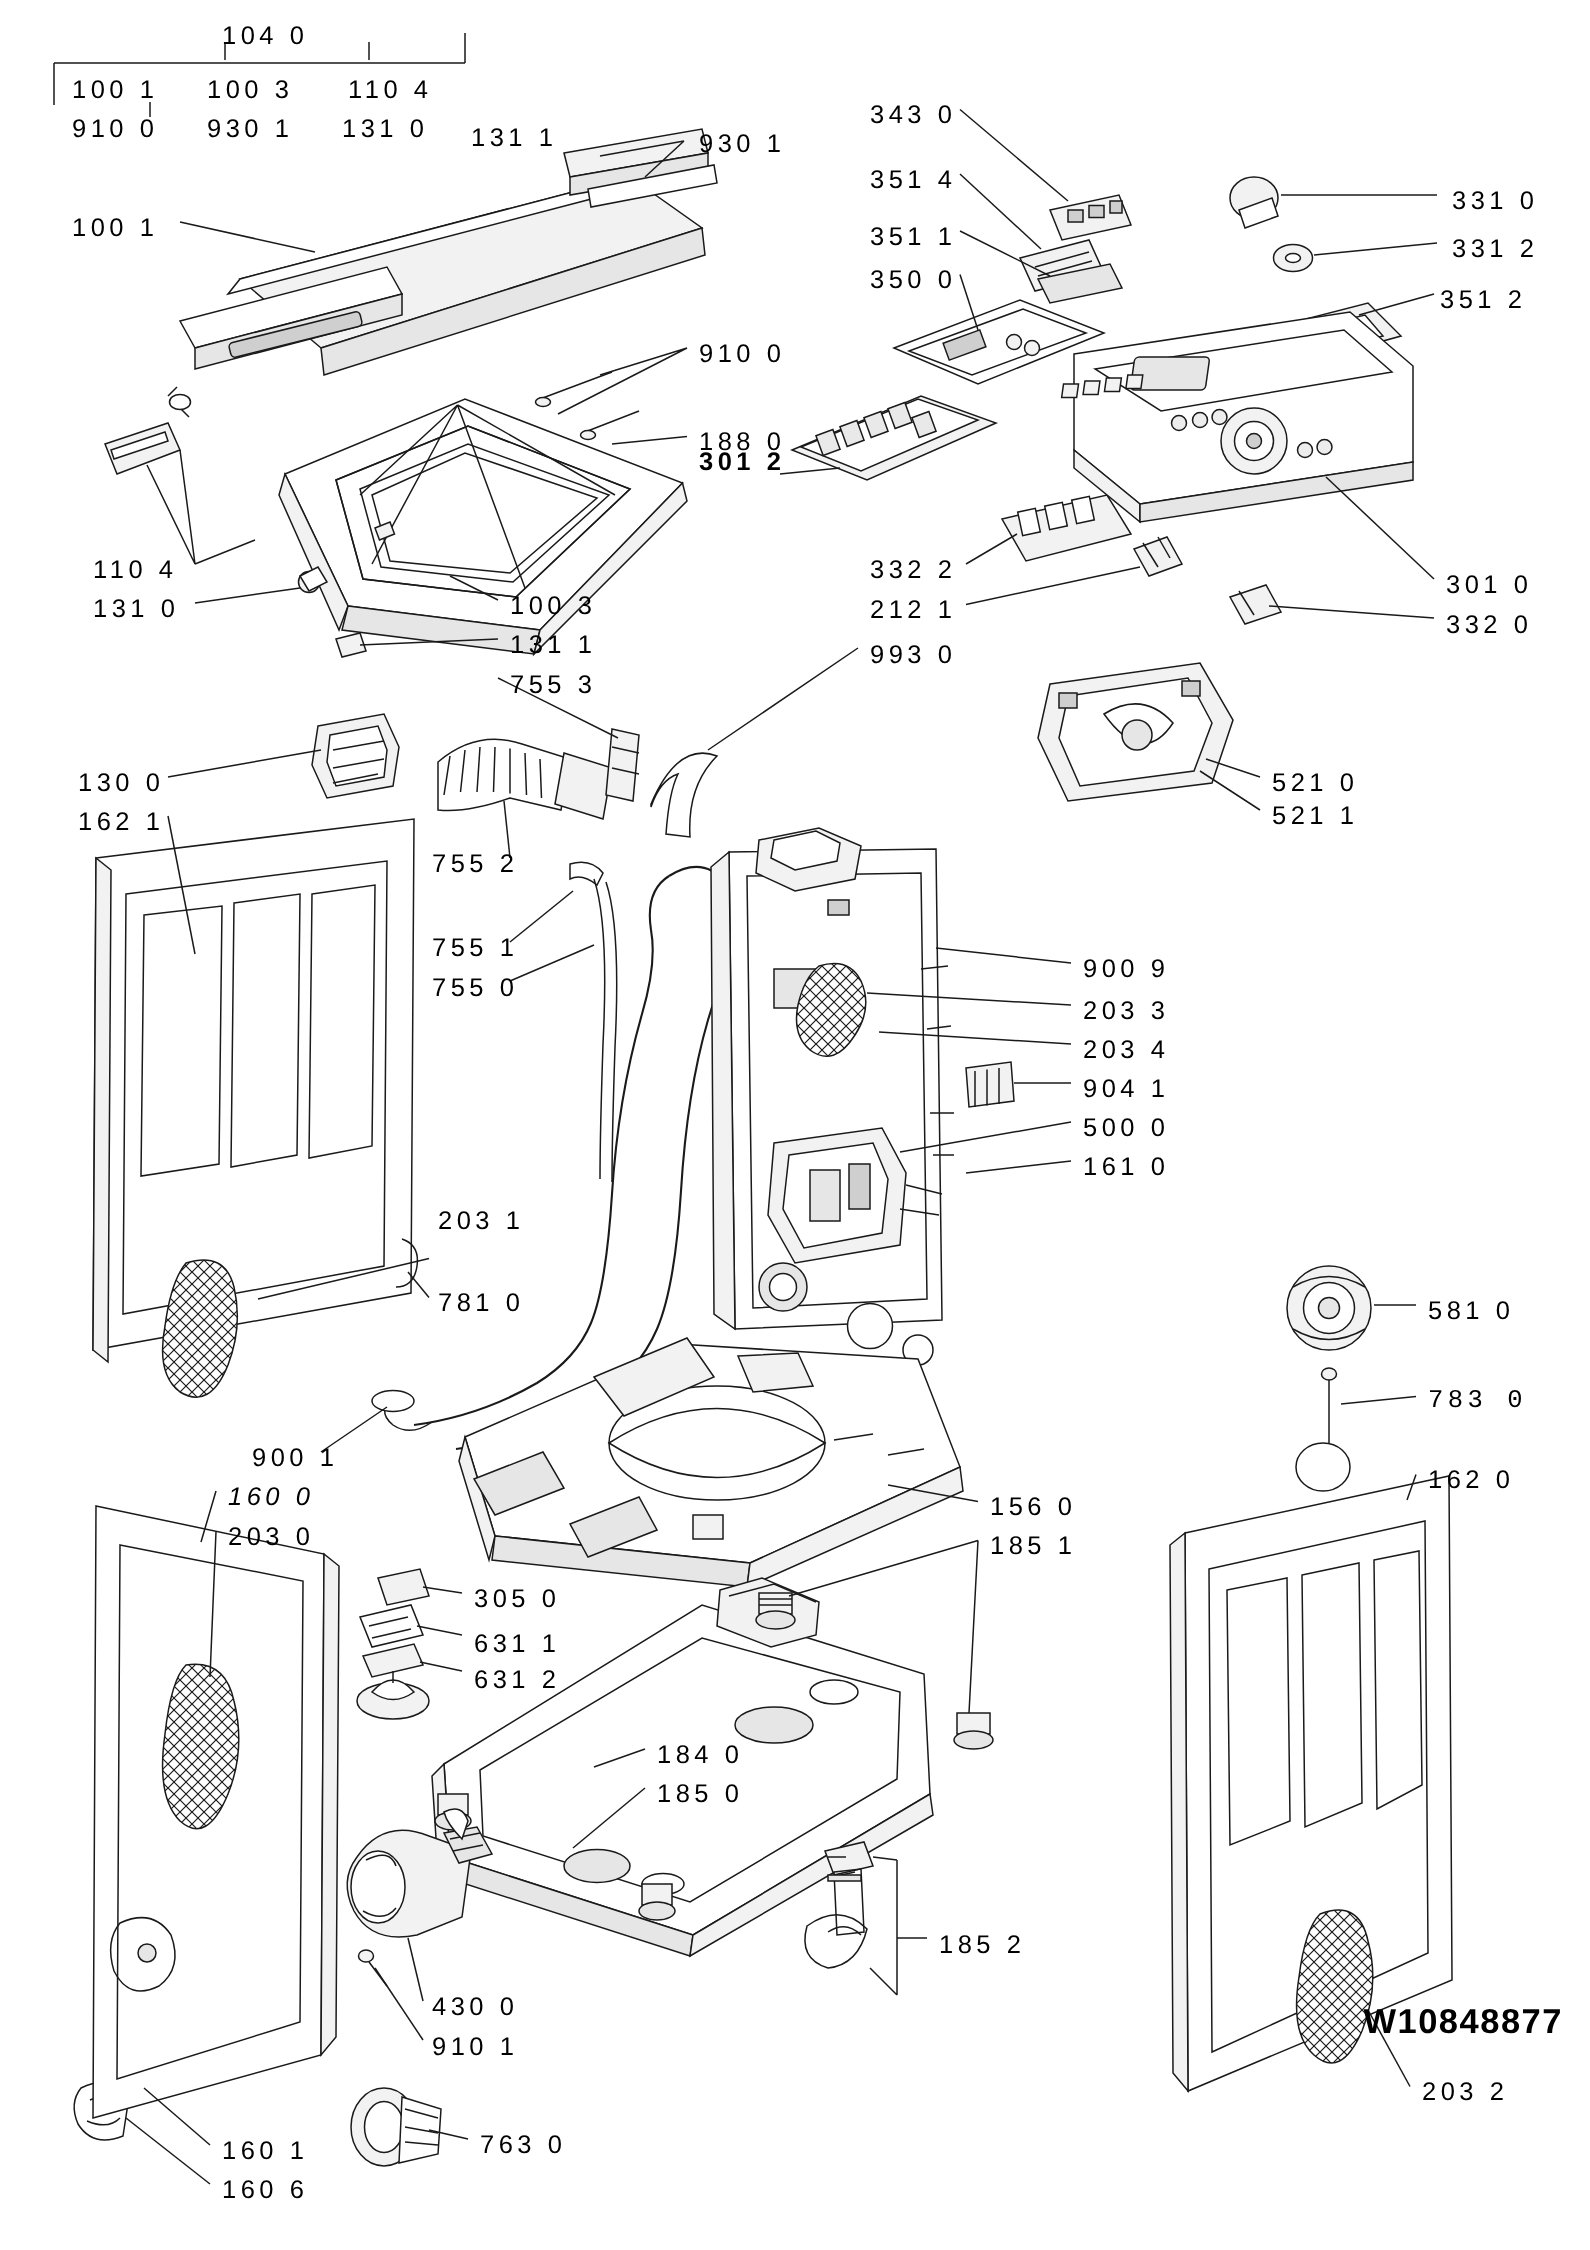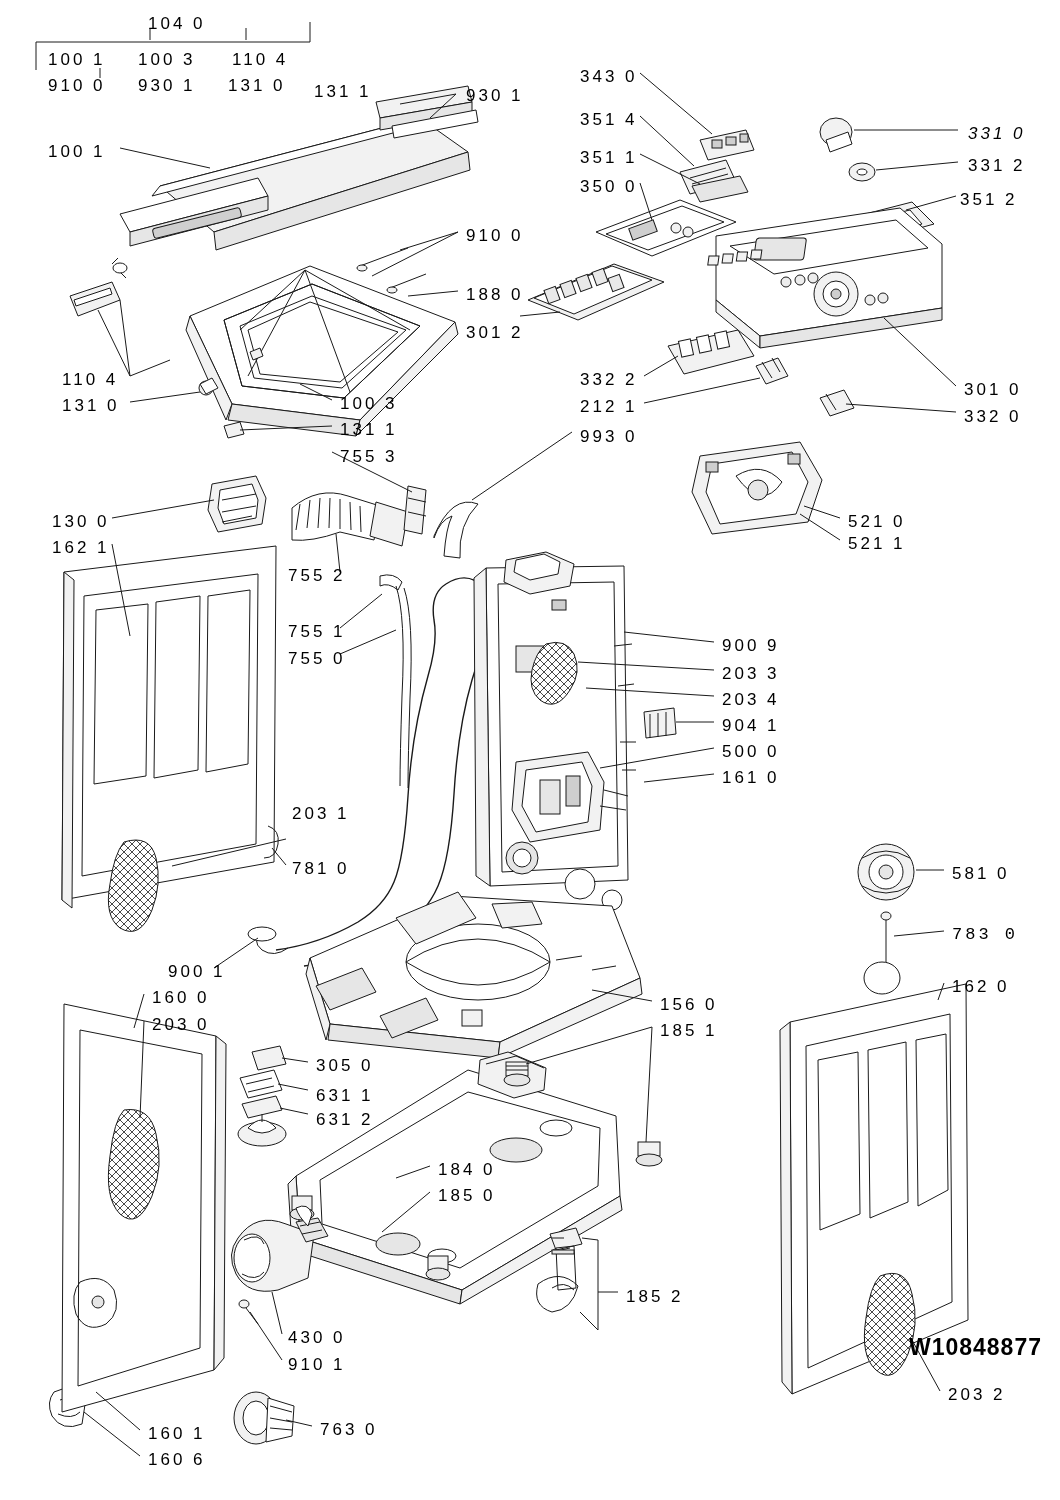--- a/index.html
+++ b/index.html
@@ -464,32 +464,32 @@
 <div class="lbl" style="left:138px;top:50px;">100 3</div>
 <div class="lbl" style="left:232px;top:50px;">110 4</div>
 <div class="lbl" style="left:48px;top:76px;">910 0</div>
 <div class="lbl" style="left:138px;top:76px;">930 1</div>
 <div class="lbl" style="left:228px;top:76px;">131 0</div>
 <div class="lbl" style="left:314px;top:82px;">131 1</div>
 <div class="lbl" style="left:466px;top:86px;">930 1</div>
 <div class="lbl" style="left:48px;top:142px;">100 1</div>
 <div class="lbl" style="left:466px;top:226px;">910 0</div>
 <div class="lbl" style="left:466px;top:285px;">188 0</div>
-<div class="lbl" style="left:466px;top:323px;">301 2</div>
+<div class="lbl" style="left:466px;top:298px;font-weight:bold;">301 2</div>
 <div class="lbl" style="left:62px;top:370px;">110 4</div>
 <div class="lbl" style="left:62px;top:396px;">131 0</div>
 <div class="lbl" style="left:340px;top:394px;">100 3</div>
 <div class="lbl" style="left:340px;top:420px;">131 1</div>
 <div class="lbl" style="left:340px;top:447px;">755 3</div>
 <div class="lbl" style="left:580px;top:427px;">993 0</div>
 <div class="lbl" style="left:580px;top:67px;">343 0</div>
 <div class="lbl" style="left:580px;top:110px;">351 4</div>
 <div class="lbl" style="left:580px;top:148px;">351 1</div>
 <div class="lbl" style="left:580px;top:177px;">350 0</div>
-<div class="lbl" style="left:968px;top:124px;font-style:italic;">331 0</div>
+<div class="lbl" style="left:968px;top:124px;">331 0</div>
 <div class="lbl" style="left:968px;top:156px;">331 2</div>
 <div class="lbl" style="left:960px;top:190px;">351 2</div>
 <div class="lbl" style="left:580px;top:370px;">332 2</div>
 <div class="lbl" style="left:580px;top:397px;">212 1</div>
 <div class="lbl" style="left:964px;top:380px;">301 0</div>
 <div class="lbl" style="left:964px;top:407px;">332 0</div>
 <div class="lbl" style="left:52px;top:512px;">130 0</div>
 <div class="lbl" style="left:52px;top:538px;">162 1</div>
 <div class="lbl" style="left:288px;top:566px;">755 2</div>
 <div class="lbl" style="left:288px;top:622px;">755 1</div>
@@ -501,21 +501,21 @@
 <div class="lbl" style="left:722px;top:690px;">203 4</div>
 <div class="lbl" style="left:722px;top:716px;">904 1</div>
 <div class="lbl" style="left:722px;top:742px;">500 0</div>
 <div class="lbl" style="left:722px;top:768px;">161 0</div>
 <div class="lbl" style="left:292px;top:804px;">203 1</div>
 <div class="lbl" style="left:292px;top:859px;">781 0</div>
 <div class="lbl" style="left:952px;top:864px;">581 0</div>
 <div class="lbl" style="left:952px;top:925px;font-family:Liberation Mono, monospace;">783 0</div>
 <div class="lbl" style="left:952px;top:977px;">162 0</div>
 <div class="lbl" style="left:168px;top:962px;">900 1</div>
-<div class="lbl" style="left:152px;top:988px;">160 0</div>
+<div class="lbl" style="left:152px;top:988px;font-style:italic;">160 0</div>
 <div class="lbl" style="left:152px;top:1015px;">203 0</div>
 <div class="lbl" style="left:660px;top:995px;">156 0</div>
 <div class="lbl" style="left:660px;top:1021px;">185 1</div>
 <div class="lbl" style="left:316px;top:1056px;">305 0</div>
 <div class="lbl" style="left:316px;top:1086px;">631 1</div>
 <div class="lbl" style="left:316px;top:1110px;">631 2</div>
 <div class="lbl" style="left:438px;top:1160px;">184 0</div>
 <div class="lbl" style="left:438px;top:1186px;">185 0</div>
 <div class="lbl" style="left:626px;top:1287px;">185 2</div>
 <div class="lbl" style="left:288px;top:1328px;">430 0</div>

